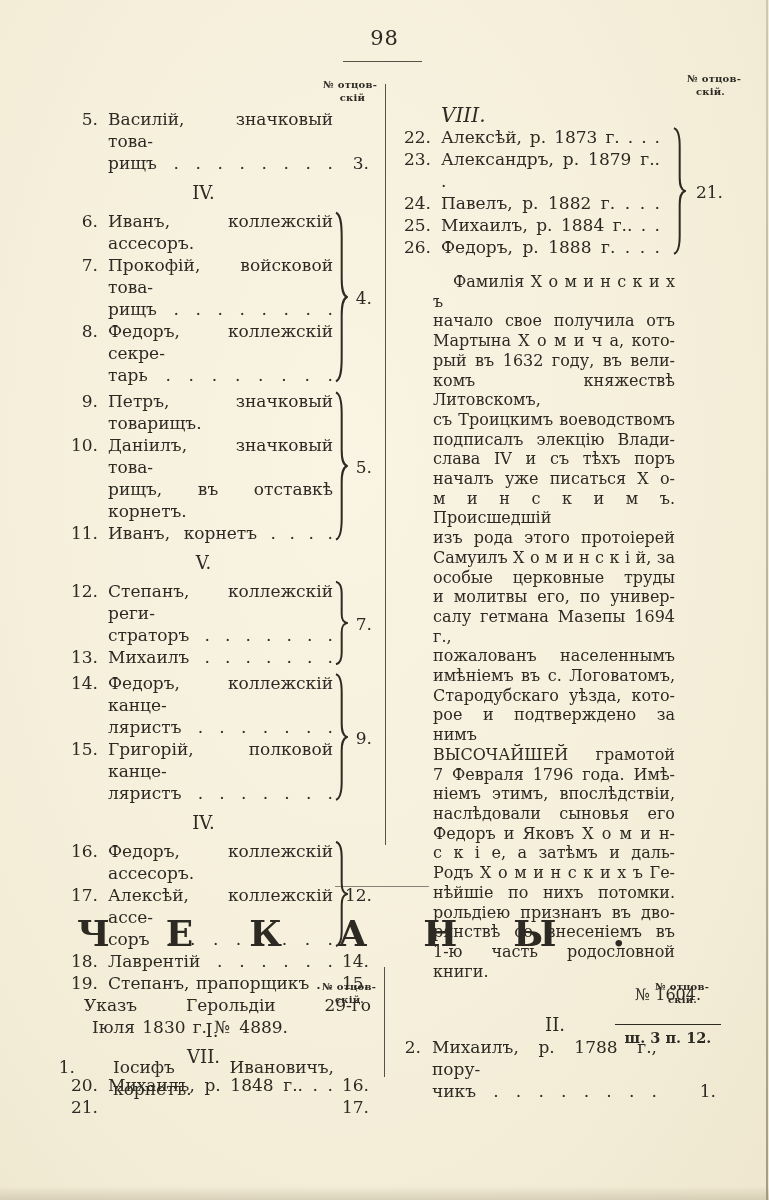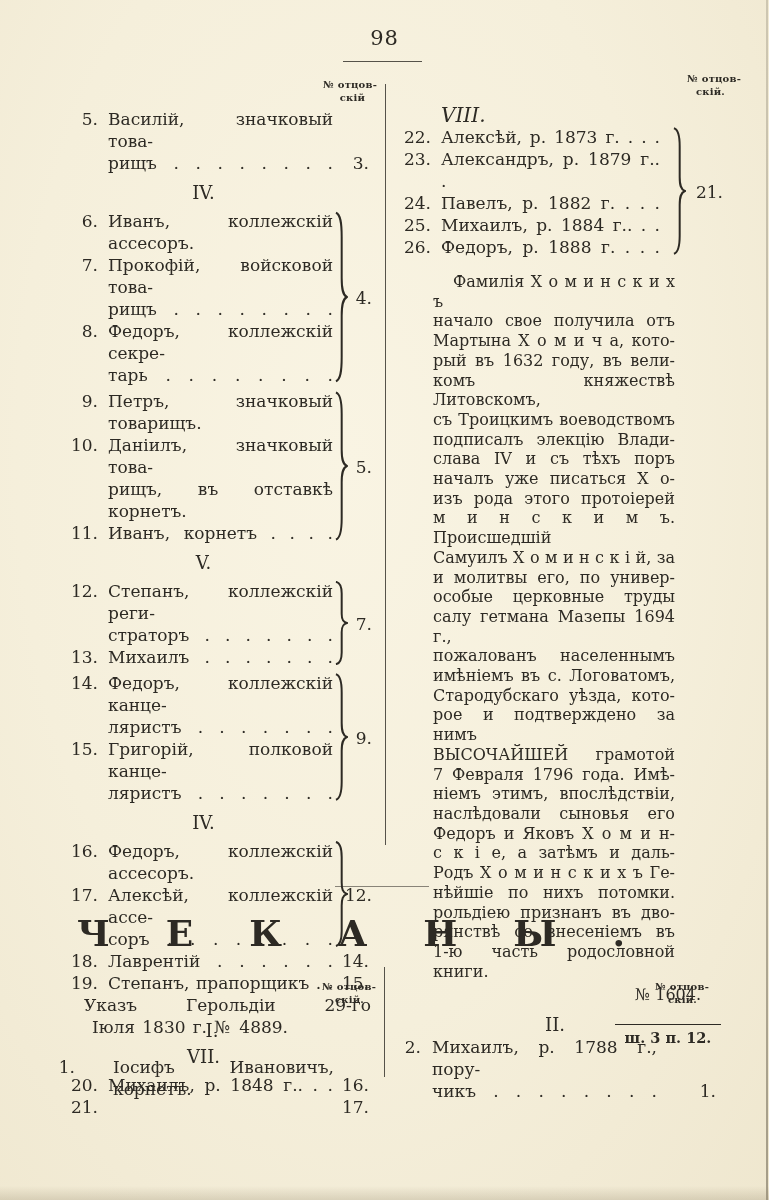--- a/index.html
+++ b/index.html
@@ -297,25 +297,25 @@
     <div class="para">
       <div class="pline first">Фамилія Х о м и н с к и х ъ</div>
       <div class="pline">начало свое получила отъ</div>
       <div class="pline">Мартына Х о м и ч а, кото-</div>
       <div class="pline">рый въ 1632 году, въ вели-</div>
       <div class="pline">комъ княжествѣ Литовскомъ,</div>
       <div class="pline">съ Троицкимъ воеводствомъ</div>
       <div class="pline">подписалъ элекцію Влади-</div>
       <div class="pline">слава IV и съ тѣхъ поръ</div>
       <div class="pline">началъ уже писаться Х о-</div>
+      <div class="pline">м и н с к и м ъ. Происшедшій</div>
       <div class="pline">изъ рода этого протоіерей</div>
-      <div class="pline">м и н с к и м ъ. Происшедшій</div>
       <div class="pline">Самуилъ Х о м и н с к і й, за</div>
+      <div class="pline">особые церковные труды</div>
       <div class="pline">и молитвы его, по универ-</div>
-      <div class="pline">особые церковные труды</div>
       <div class="pline">салу гетмана Мазепы 1694 г.,</div>
       <div class="pline">пожалованъ населеннымъ</div>
       <div class="pline">имѣніемъ въ с. Логоватомъ,</div>
       <div class="pline">Стародубскаго уѣзда, кото-</div>
       <div class="pline">рое и подтверждено за нимъ</div>
       <div class="pline">ВЫСОЧАЙШЕЙ грамотой</div>
       <div class="pline">7 Февраля 1796 года. Имѣ-</div>
       <div class="pline">ніемъ этимъ, впослѣдствіи,</div>
       <div class="pline">наслѣдовали сыновья его</div>
       <div class="pline">Федоръ и Яковъ Х о м и н-</div>

